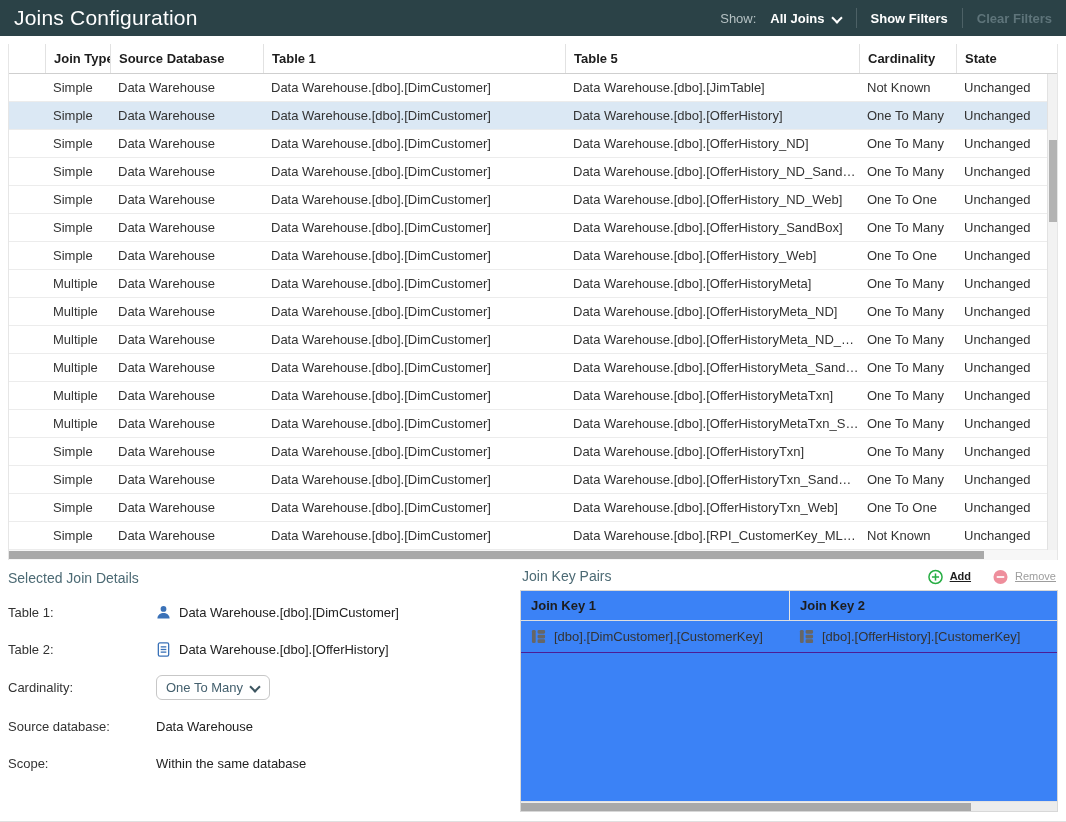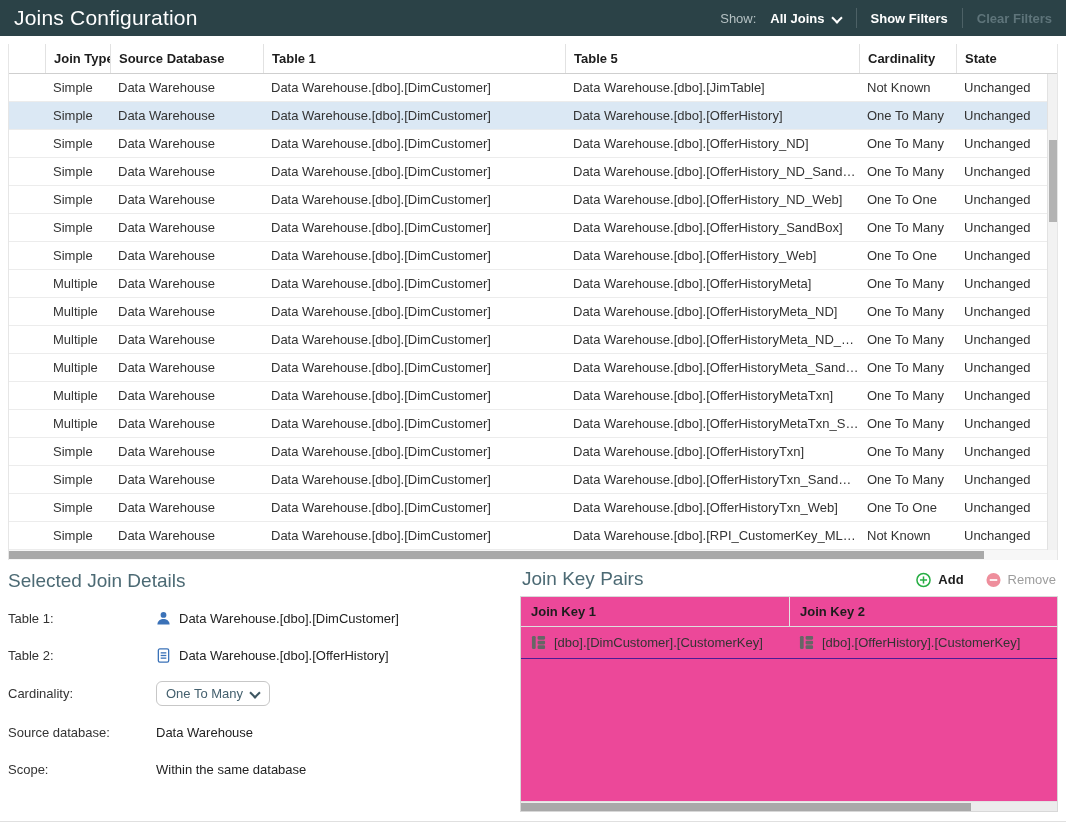--- a/index.html
+++ b/index.html
@@ -49,21 +49,21 @@
   .cell.card  { width:97px;  flex:none; }
   .cell.state { flex:1; }
 
   .vscroll { position:absolute; top:30px; right:0; width:10px; height:476px; background:#f2f2f2; border-left:1px solid #e2e2e2; }
   .vscroll .thumb { position:absolute; top:66px; left:1px; width:8px; height:82px; background:#b3b3b3; }
   .hscroll { height:10px; background:#f7f7f7; position:relative; }
   .hscroll .thumb { position:absolute; top:1px; left:0; height:8px; width:93%; background:#a9a9a9; }
 
   
   .bottom { display:flex; padding:8px 8px 10px 8px; gap:12px; height:262px; }
-  .panel-title { font-size:19px; color:#4c6a74; }
+  .panel-title { font-size:14px; color:#4c6a74; }
 
   .details-panel { width:500px; flex:none; padding-top:2px; }
   .field-row { display:flex; align-items:center; margin-top:15px; min-height:22px; }
   .field-label { width:148px; flex:none; font-size:13px; color:#333; }
   .field-value { font-size:13px; color:#222; display:flex; align-items:center; gap:8px; }
   .icon16 { width:15px; height:15px; flex:none; display:inline-flex; }
   .dropdown {
     display:flex; align-items:center; justify-content:space-between;
     width:114px; height:25px; padding:0 9px;
     border:1px solid #c7c7c7; border-radius:6px; background:#fff;
@@ -73,25 +73,25 @@
   .dropdown .dchev::before {
     content:""; position:absolute; left:0; top:0;
     width:6px; height:6px; border-right:2px solid #3d5560; border-bottom:2px solid #3d5560;
     transform:rotate(45deg);
   }
 
   .keys-panel { flex:1; display:flex; flex-direction:column; }
   .keys-head { display:flex; align-items:center; padding:0 2px 6px 2px; }
   .keys-actions { margin-left:auto; display:flex; align-items:center; gap:22px; }
   .action { display:flex; align-items:center; gap:7px; background:none; border:none; font-family:inherit; cursor:pointer; }
-  .action .a-label { font-size:13px; font-weight:bold; color:#1d1d1d; }
+  .action .a-label { font-size:11px; font-weight:bold; color:#1d1d1d;text-decoration:underline; }
   .action.disabled { cursor:default; }
   .action.disabled .a-label { color:#9d9d9d; font-weight:normal; }
 
-  .keys-table { flex:1; border:1px solid #d8d8d8; background:#ec4899; display:flex; flex-direction:column; position:relative; }
+  .keys-table { flex:1; border:1px solid #d8d8d8; background:#3b82f6; display:flex; flex-direction:column; position:relative; }
   .keys-thead { display:flex; height:30px; align-items:center; border-bottom:1px solid #dedede; }
   .keys-thead .kcell { font-weight:bold; color:#1d1d1d; }
   .kcell { width:50%; padding-left:10px; font-size:13px; display:flex; align-items:center; gap:8px; }
   .kcell + .kcell { border-left:1px solid #e4e4e4; height:100%; }
   .keys-row { display:flex; height:32px; align-items:center; border-bottom:1px solid #4c1d95; }
   .keys-row .kcell + .kcell { border-left:none; }
   .keys-fill { flex:1; }
   .keys-hscroll { height:10px; background:#ececec; position:relative; border-top:1px solid #e2e2e2; }
   .keys-hscroll .thumb { position:absolute; top:1px; left:0; height:8px; width:84%; background:#a9a9a9; }
 </style>

